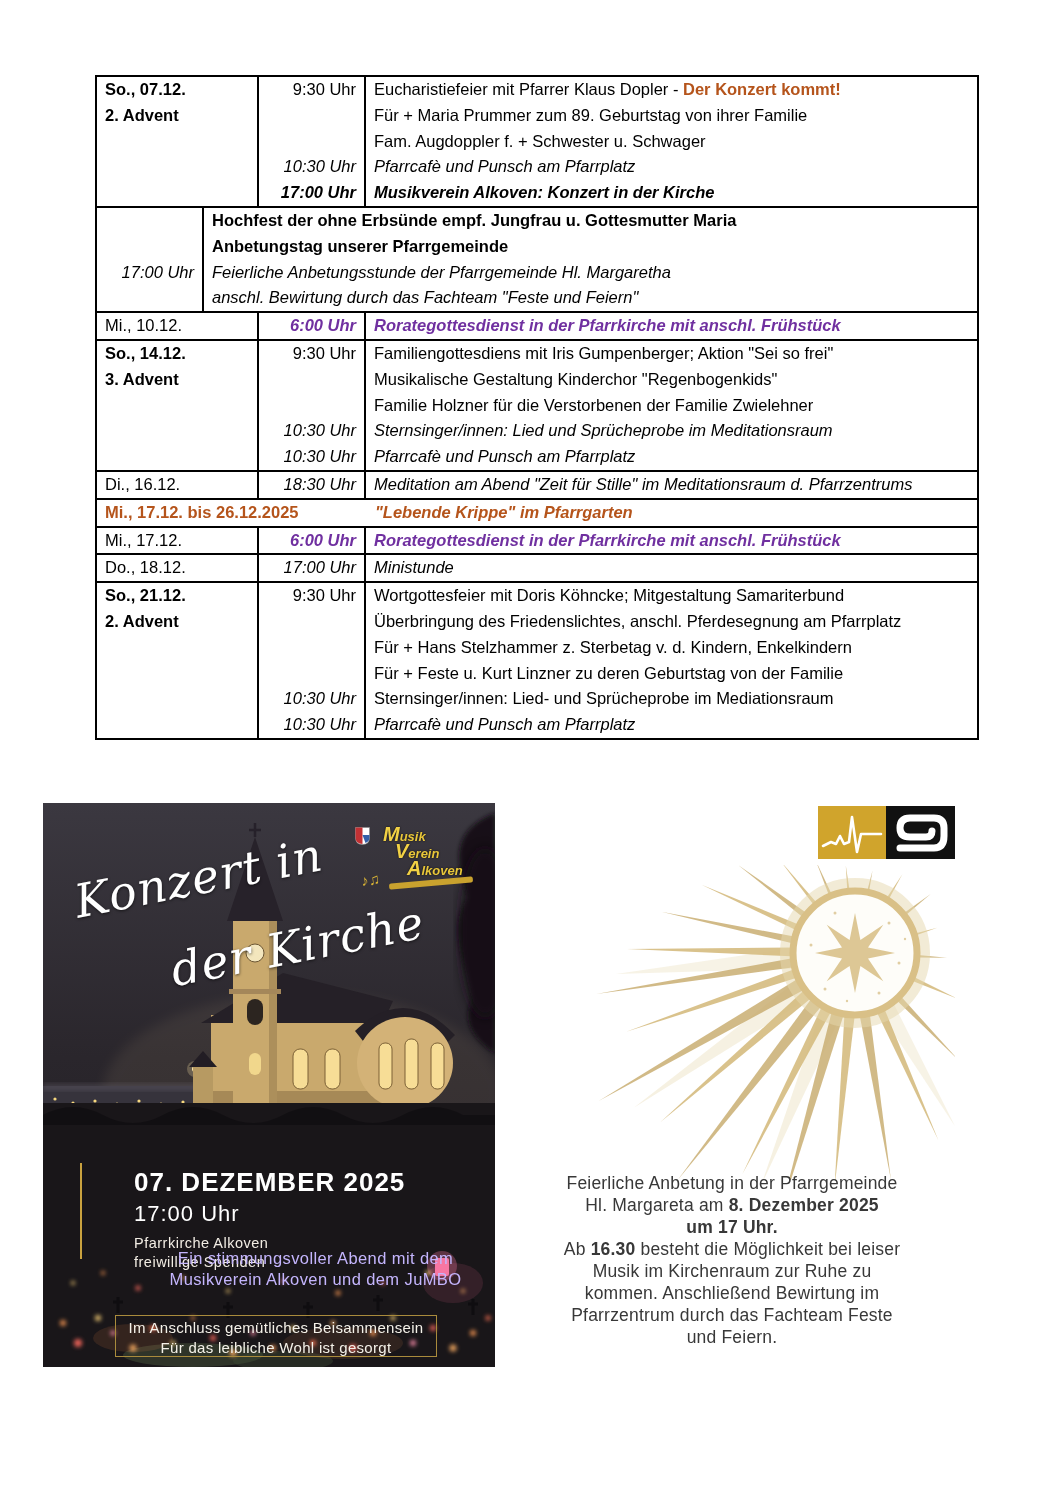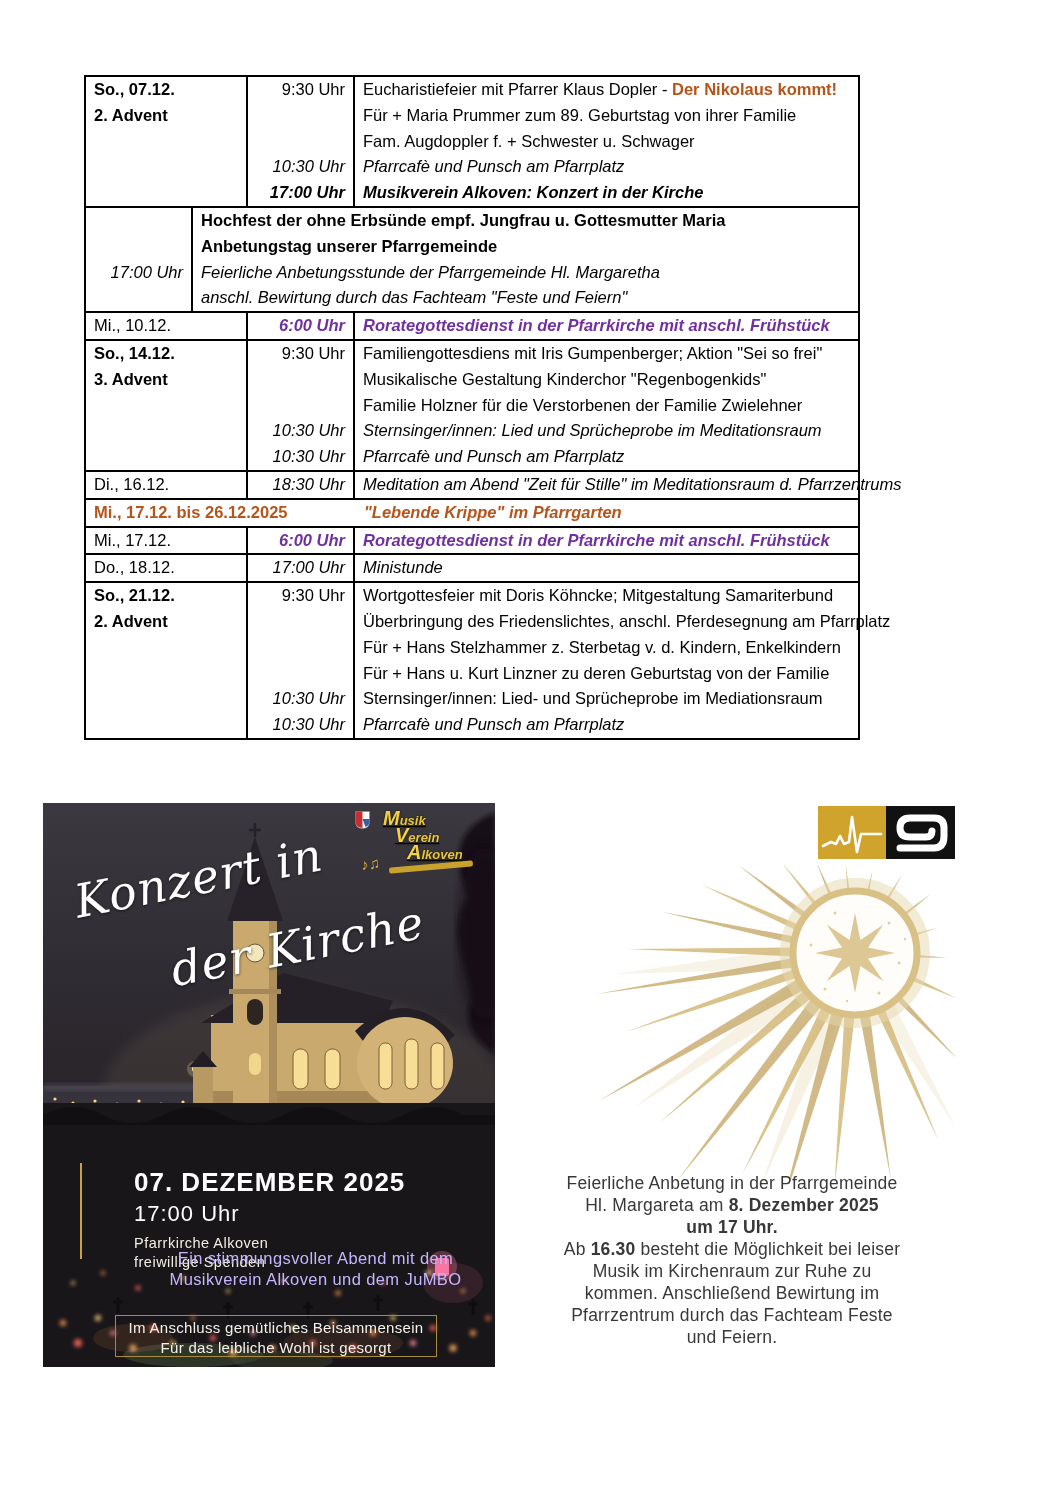--- a/index.html
+++ b/index.html
@@ -2,21 +2,21 @@
 <html><head>
 <meta charset="utf-8">
 <style>
   html,body{margin:0;padding:0;}
   body{
     width:1061px;height:1500px;position:relative;background:#ffffff;
     font-family:"Liberation Sans", sans-serif;color:#000;overflow:hidden;
   }
   
   .sched{
-    position:absolute;left:84px;top:75px;width:776px;
+    position:absolute;left:95px;top:75px;width:884px;
     border:2px solid #000;box-sizing:border-box;
     font-size:16.5px;line-height:25.8px;background:#fff;
   }
   .trow{display:flex;border-top:2px solid #000;}
   .trow:first-child{border-top:none;}
   .dcell{width:162px;box-sizing:border-box;border-right:2px solid #000;padding:0 0 0 8px;flex:none;}
   .lines{flex:1;display:flex;flex-direction:column;}
   .line{display:flex;height:25.8px;}
   .tcell{width:107px;box-sizing:border-box;flex:none;text-align:right;padding-right:8px;border-right:2px solid #000;}
   .xcell{flex:1;padding-left:8px;white-space:nowrap;overflow:hidden;}
@@ -31,21 +31,21 @@
   .poster{
     position:absolute;left:43px;top:803px;width:452px;height:564px;
     background:#221f24;overflow:hidden;
   }
   .poster svg{position:absolute;left:0;top:0;}
   .script-line{
     position:absolute;color:#fff;font-family:"DejaVu Serif", serif;
     font-style:italic;font-size:46px;transform:rotate(-11deg);
     text-shadow:0 1px 3px rgba(0,0,0,.6);white-space:nowrap;letter-spacing:1px;
   }
-  .mvlogo{position:absolute;right:8px;top:8px;width:132px;height:92px;text-decoration:underline;}
+  .mvlogo{position:absolute;right:8px;top:24px;width:132px;height:92px;}
   .mvline{font-style:italic;font-weight:bold;font-size:13px;color:#e8c63a;line-height:15px;white-space:nowrap;
     text-shadow:0 0 2px rgba(0,0,0,.8);}
   .mvline::first-letter{font-size:20px;color:#f2d145;}
   .mv1{margin-left:28px;}
   .mv2{margin-left:40px;}
   .mv3{margin-left:52px;}
   .mvshield{position:absolute;right:2px;top:0;}
   .mvribbon{margin-left:34px;margin-top:2px;width:84px;height:6px;background:#c9a22e;transform:rotate(-5deg);border-radius:2px;}
   .mvnotes{position:absolute;left:6px;top:44px;color:#d8b335;font-size:15px;transform:rotate(-8deg);}
   .pdateblock{position:absolute;left:47px;top:364px;color:#fff;margin-left:44px;}
@@ -74,21 +74,21 @@
 <div class="sched">
 
   <div class="trow">
     <div class="dcell b">
       <div>So., 07.12.</div>
       <div>2. Advent</div>
     </div>
     <div class="lines">
       <div class="line">
         <div class="tcell">9:30 Uhr</div>
-        <div class="xcell"><span>Eucharistiefeier mit Pfarrer Klaus Dopler - </span><span class="orange b">Der Nikolaus kommt!</span></div>
+        <div class="xcell"><span>Eucharistiefeier mit Pfarrer Klaus Dopler - </span><span class="orange b">Der Konzert kommt!</span></div>
       </div>
       <div class="line">
         <div class="tcell"></div>
         <div class="xcell">Für + Maria Prummer zum 89. Geburtstag von ihrer Familie</div>
       </div>
       <div class="line">
         <div class="tcell"></div>
         <div class="xcell">Fam. Augdoppler f. + Schwester u. Schwager</div>
       </div>
       <div class="line">
@@ -219,21 +219,21 @@
       <div class="line">
         <div class="tcell"></div>
         <div class="xcell">Überbringung des Friedenslichtes, anschl. Pferdesegnung am Pfarrplatz</div>
       </div>
       <div class="line">
         <div class="tcell"></div>
         <div class="xcell">Für + Hans Stelzhammer z. Sterbetag v. d. Kindern, Enkelkindern</div>
       </div>
       <div class="line">
         <div class="tcell"></div>
-        <div class="xcell">Für + Hans u. Kurt Linzner zu deren Geburtstag von der Familie</div>
+        <div class="xcell">Für + Feste u. Kurt Linzner zu deren Geburtstag von der Familie</div>
       </div>
       <div class="line">
         <div class="tcell it">10:30 Uhr</div>
         <div class="xcell">Sternsinger/innen: Lied- und Sprücheprobe im Mediationsraum</div>
       </div>
       <div class="line">
         <div class="tcell it">10:30 Uhr</div>
         <div class="xcell it">Pfarrcafè und Punsch am Pfarrplatz</div>
       </div>
     </div>

